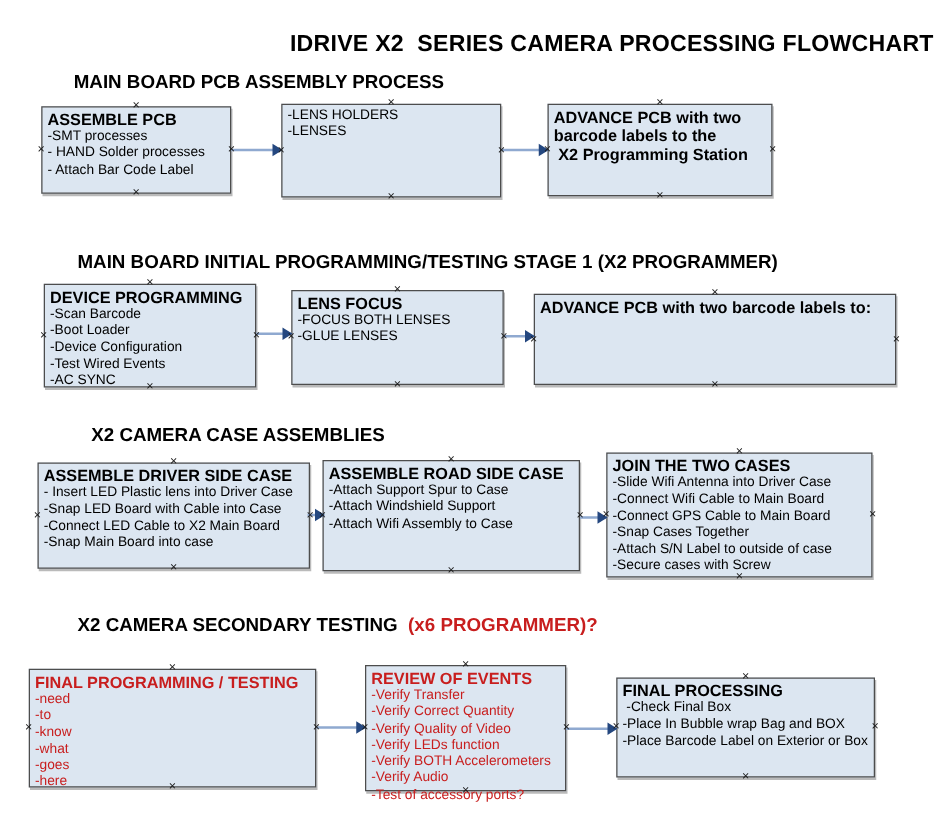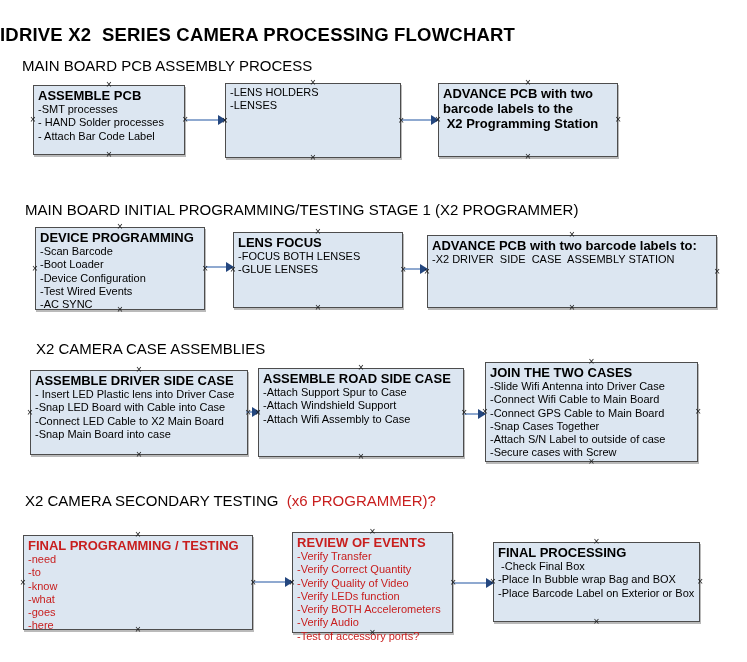--- a/index.html
+++ b/index.html
@@ -1,19 +1,19 @@
 <!DOCTYPE html>
 <html style="--box_fill: #dce6f1; --box_border: #4d4d4d; --arrow_line: #8fa9d0; --arrow_head: #24477f; --red_text: #c81e1e; --black_text: #000000;"><head>
 <meta charset="utf-8">
 <style>
   html,body{margin:0;padding:0;background:#ffffff;}
   body{width:747px;height:662px;position:relative;font-family:"Liberation Sans","DejaVu Sans",sans-serif;color:var(--black_text,#000);}
   .page{position:absolute;inset:0;}
-  .main-title{position:absolute;left:0;top:24px;width:747px;text-align:left;font-size:18.5px;font-weight:bold;letter-spacing:.2px;white-space:pre-wrap;}
-  .sec-h{position:absolute;font-size:15px;font-weight:normal;white-space:pre-wrap;}
+  .main-title{position:absolute;left:0;top:24px;width:747px;text-align:right;font-size:18.5px;font-weight:bold;letter-spacing:.2px;white-space:pre-wrap;}
+  .sec-h{position:absolute;font-size:15px;font-weight:bold;white-space:pre-wrap;margin-left:37px;}
   .sec-h .red-part{color:var(--red_text,#c81e1e);}
   .box{position:absolute;background:var(--box_fill,#dce6f1);border:1.5px solid var(--box_border,#4d4d4d);box-shadow:1px 2px 0 rgba(130,130,130,.55);padding:2px 3px 0 4px;box-sizing:border-box;}
   .bt{font-size:13px;font-weight:bold;line-height:15px;white-space:pre-wrap;}
   .bi{font-size:11px;line-height:13.3px;white-space:pre-wrap;}
   .red .bt,.red .bi{color:var(--red_text,#c81e1e);}
   .h{position:absolute;font-size:10px;line-height:10px;color:#1a1a1a;font-weight:normal;z-index:3;}
   .h.ht{top:-6px;left:50%;margin-left:-3px;}
   .h.hb{bottom:-6px;left:50%;margin-left:-3px;}
   .h.hl{left:-4px;top:50%;margin-top:-5px;}
   .h.hr{right:-4px;top:50%;margin-top:-5px;}
@@ -87,21 +87,20 @@
   <span class="h ht">×</span>
       <span class="h hb">×</span>
       <span class="h hl">×</span>
       <span class="h hr">×</span>
     </div>
   <div class="arrow" style="left:403px;top:268px;width:24px">
       <i class="ah"></i>
     </div>
   <div class="box" style="left:427px;top:235px;width:290px;height:73px">
     <div class="bt">ADVANCE PCB with two barcode labels to:</div>
-    <div class="bi">-X2 DRIVER  SIDE  CASE  ASSEMBLY STATION</div>
   <span class="h ht">×</span>
       <span class="h hb">×</span>
       <span class="h hl">×</span>
       <span class="h hr">×</span>
     </div>
 
   <div class="sec-h" style="left:36px;top:340px">X2 CAMERA CASE ASSEMBLIES</div>
 
   <div class="box" style="left:30px;top:370px;width:218px;height:85px">
     <div class="bt">ASSEMBLE DRIVER SIDE CASE</div>

